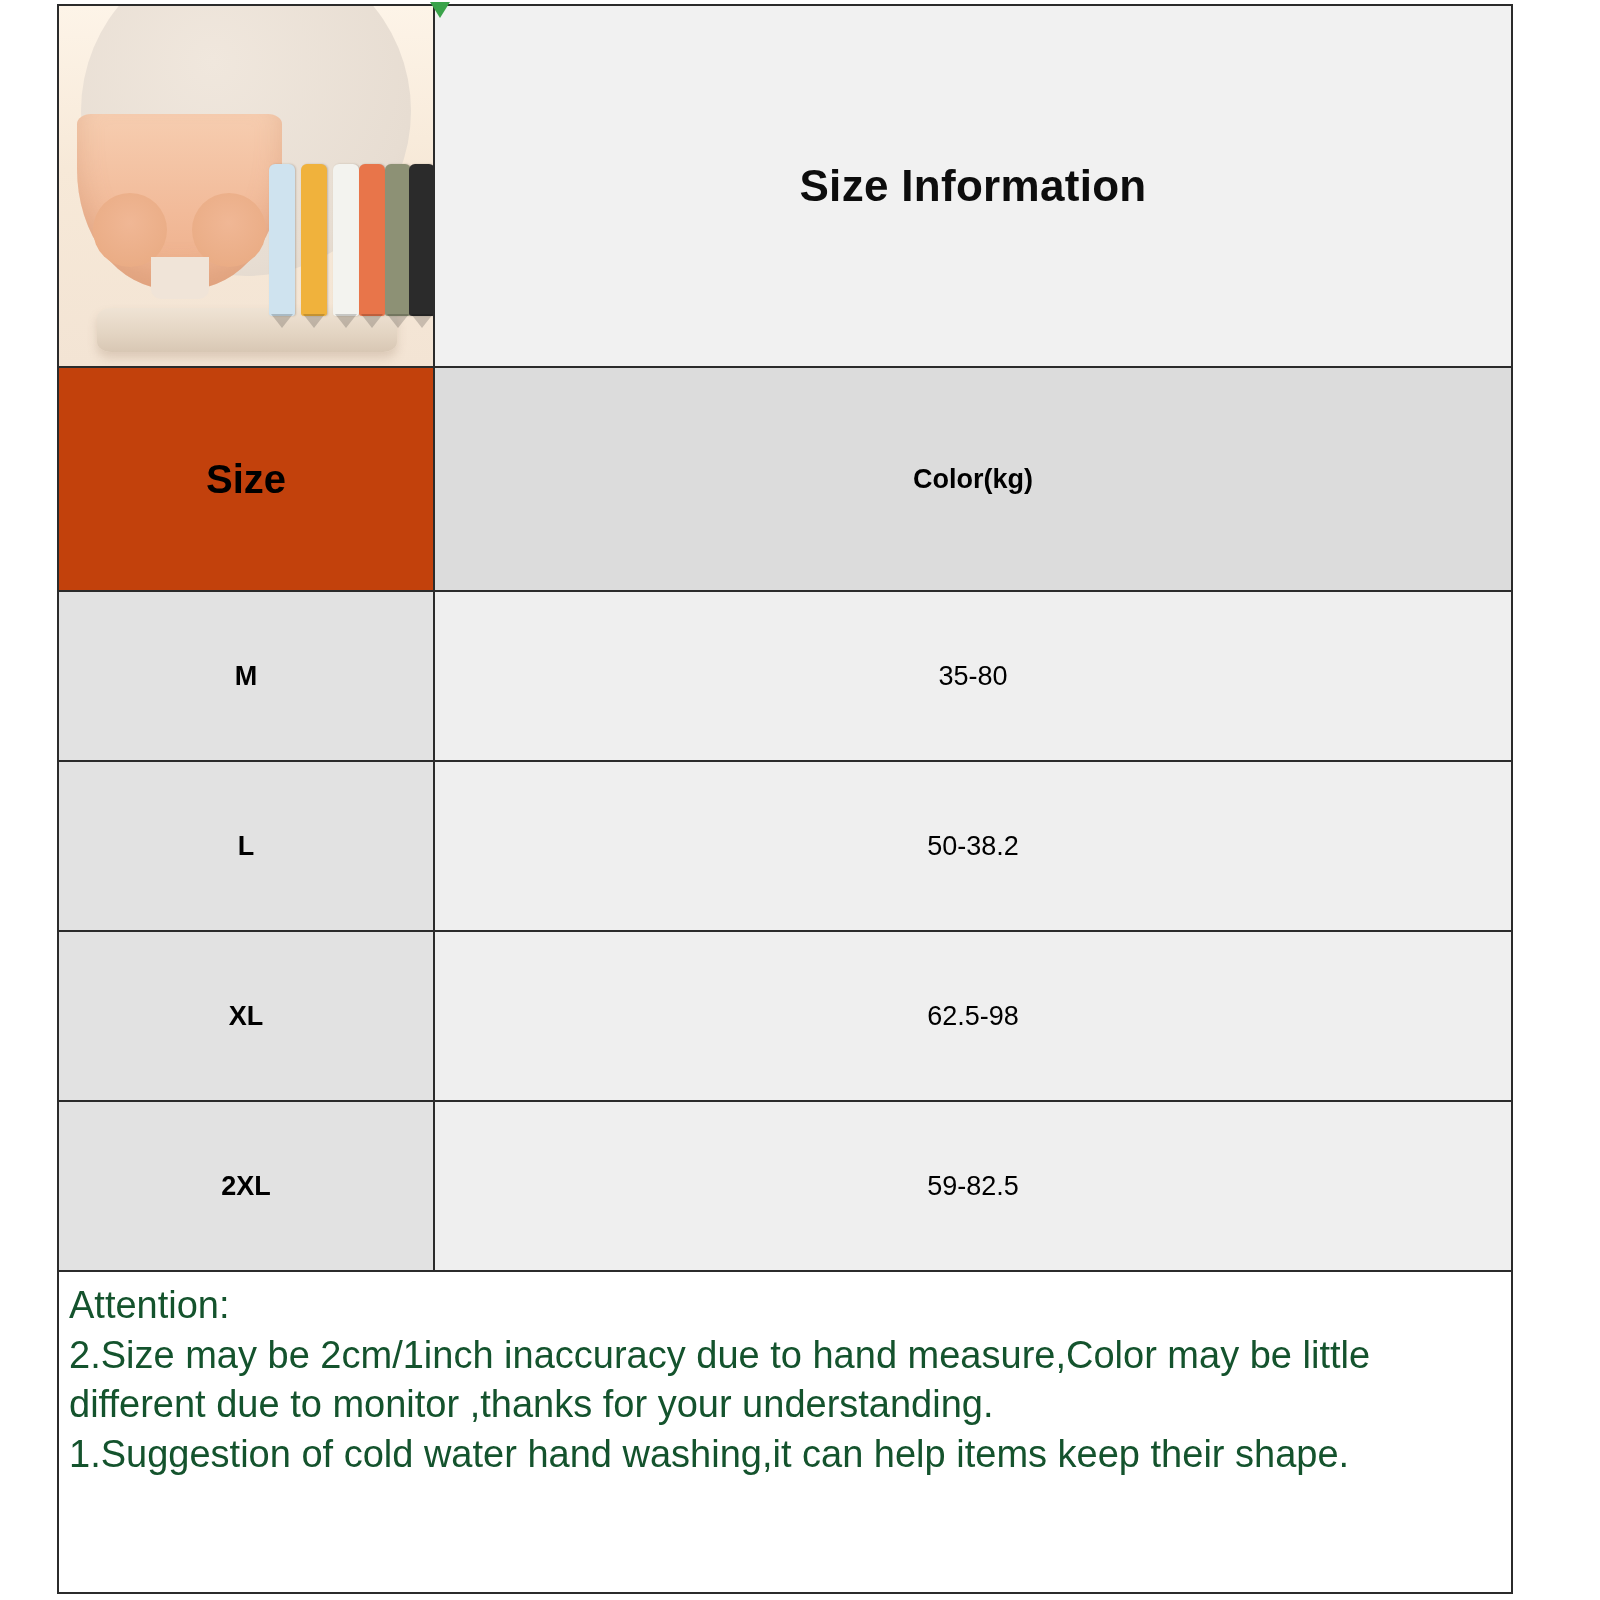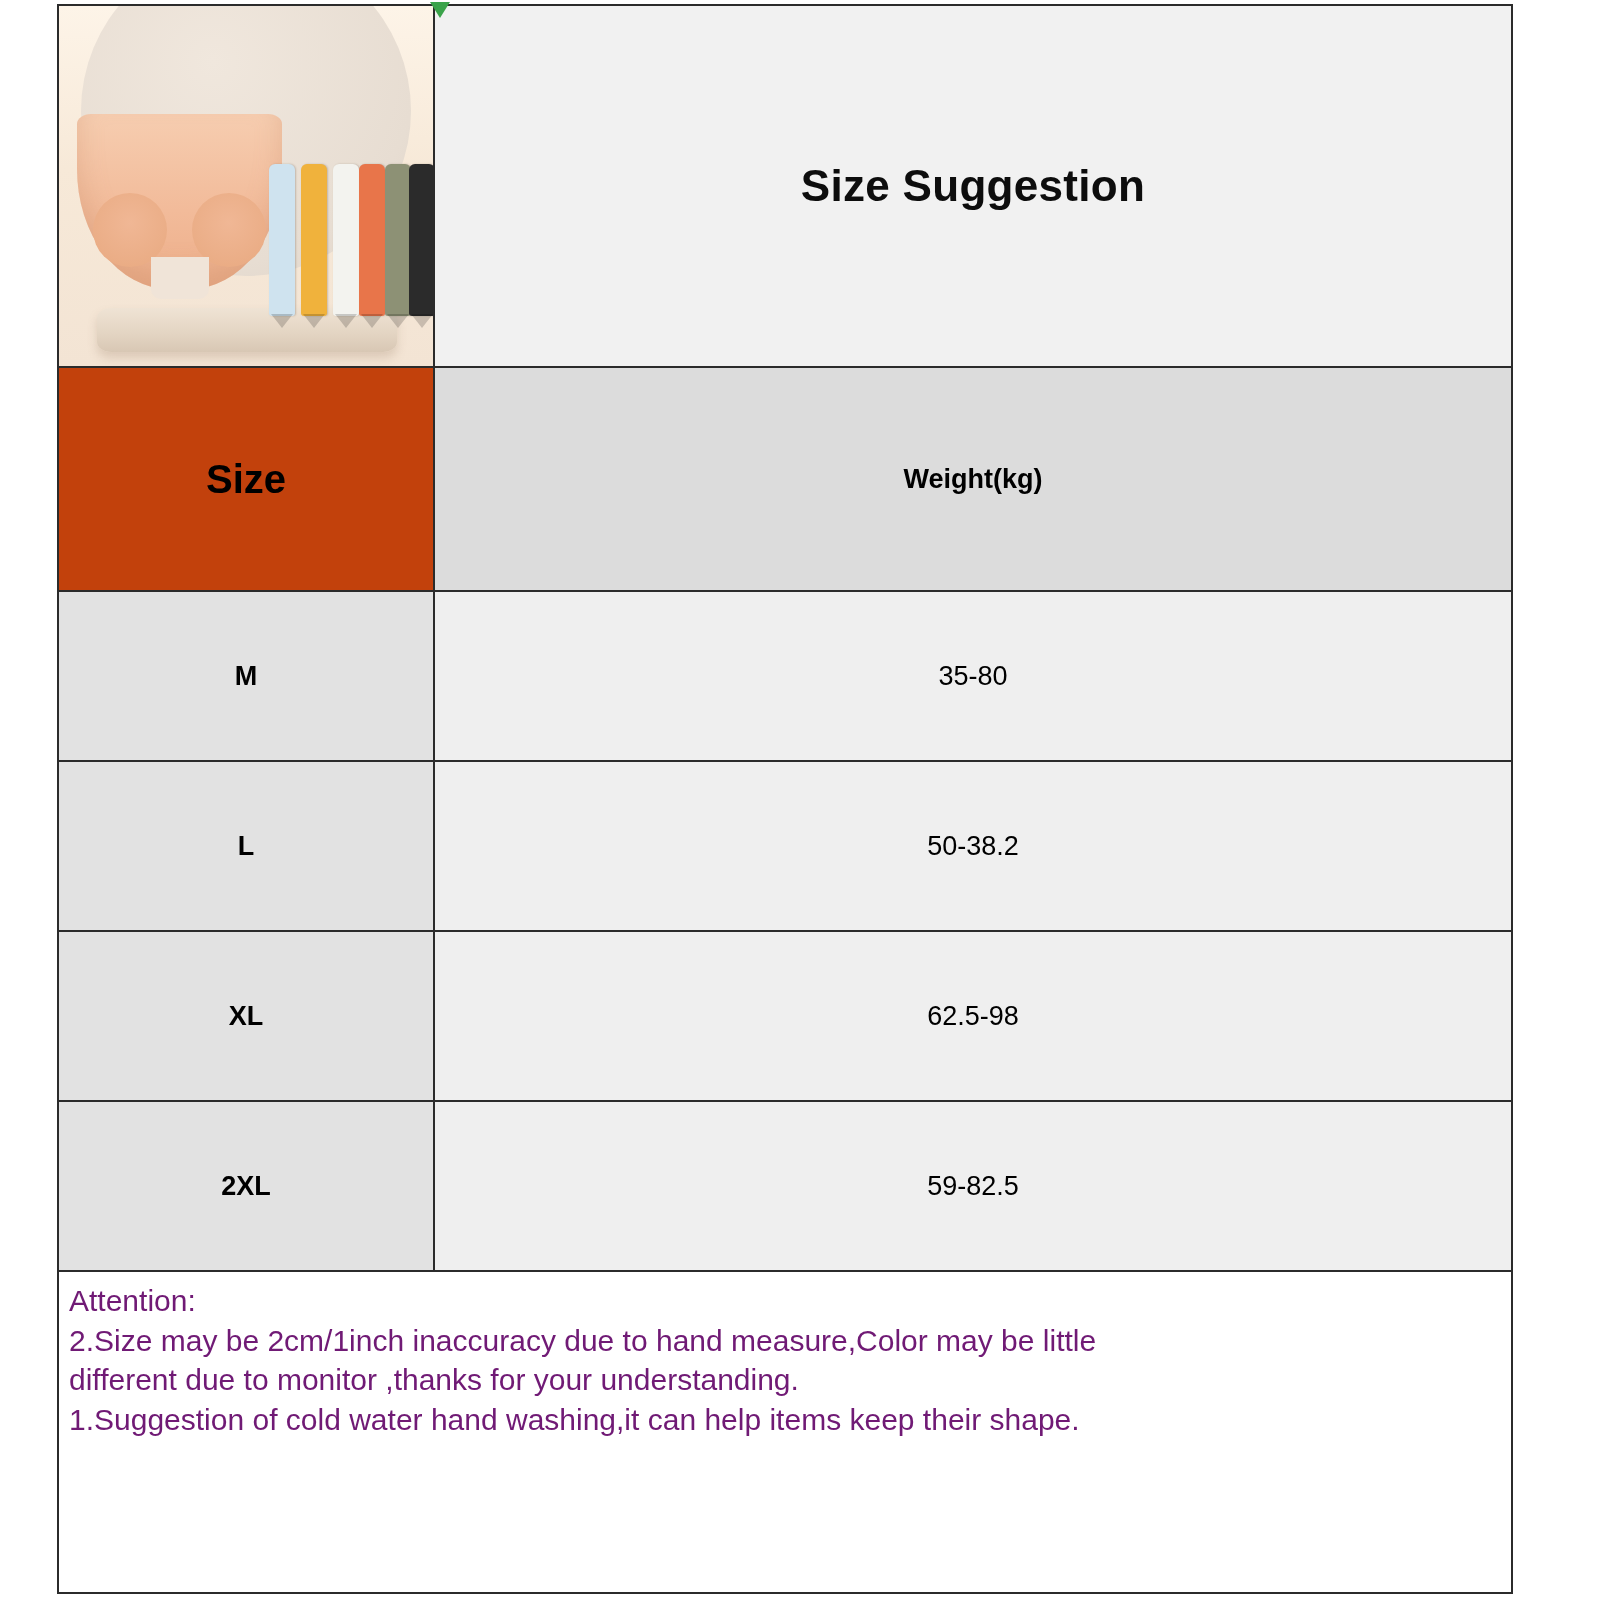--- a/index.html
+++ b/index.html
@@ -183,23 +183,23 @@
 
   
   .attention-cell {
     height: 310px;
     background: #ffffff;
     text-align: left !important;
     padding: 10px 10px 0 10px !important;
     vertical-align: top !important;
   }
   .attention-body {
-    font-size: 30px;
+    font-size: 38px;
     line-height: 1.25;
-    color: #701a75;
+    color: #14532d;
   }
   .attention-body p {
     margin: 0 0 2px 0;
   }
 </style>
 </head>
 <body>
 
 <div class="sheet">
 
@@ -217,27 +217,27 @@
             </div>
             <div class="strip" style="left:210px;background:#cfe3ef;"></div>
             <div class="strip" style="left:242px;background:#f0b23c;"></div>
             <div class="strip" style="left:274px;background:#f3f3ef;"></div>
             <div class="strip" style="left:300px;background:#e8754a;"></div>
             <div class="strip" style="left:326px;background:#8d9175;"></div>
             <div class="strip" style="left:350px;background:#2b2b2b;"></div>
           </div>
         </td>
         <td class="cell-title">
-          <div class="title-text">Size Suggestion</div>
+          <div class="title-text">Size Information</div>
         </td>
       </tr>
 
       <tr>
         <td class="col-head-size">Size</td>
-        <td class="col-head-weight">Weight(kg)</td>
+        <td class="col-head-weight">Color(kg)</td>
       </tr>
 
       <tr>
         <td class="cell-size">M</td>
         <td class="cell-weight">35-80</td>
       </tr>
       <tr>
         <td class="cell-size">L</td>
         <td class="cell-weight">50-38.2</td>
       </tr>

